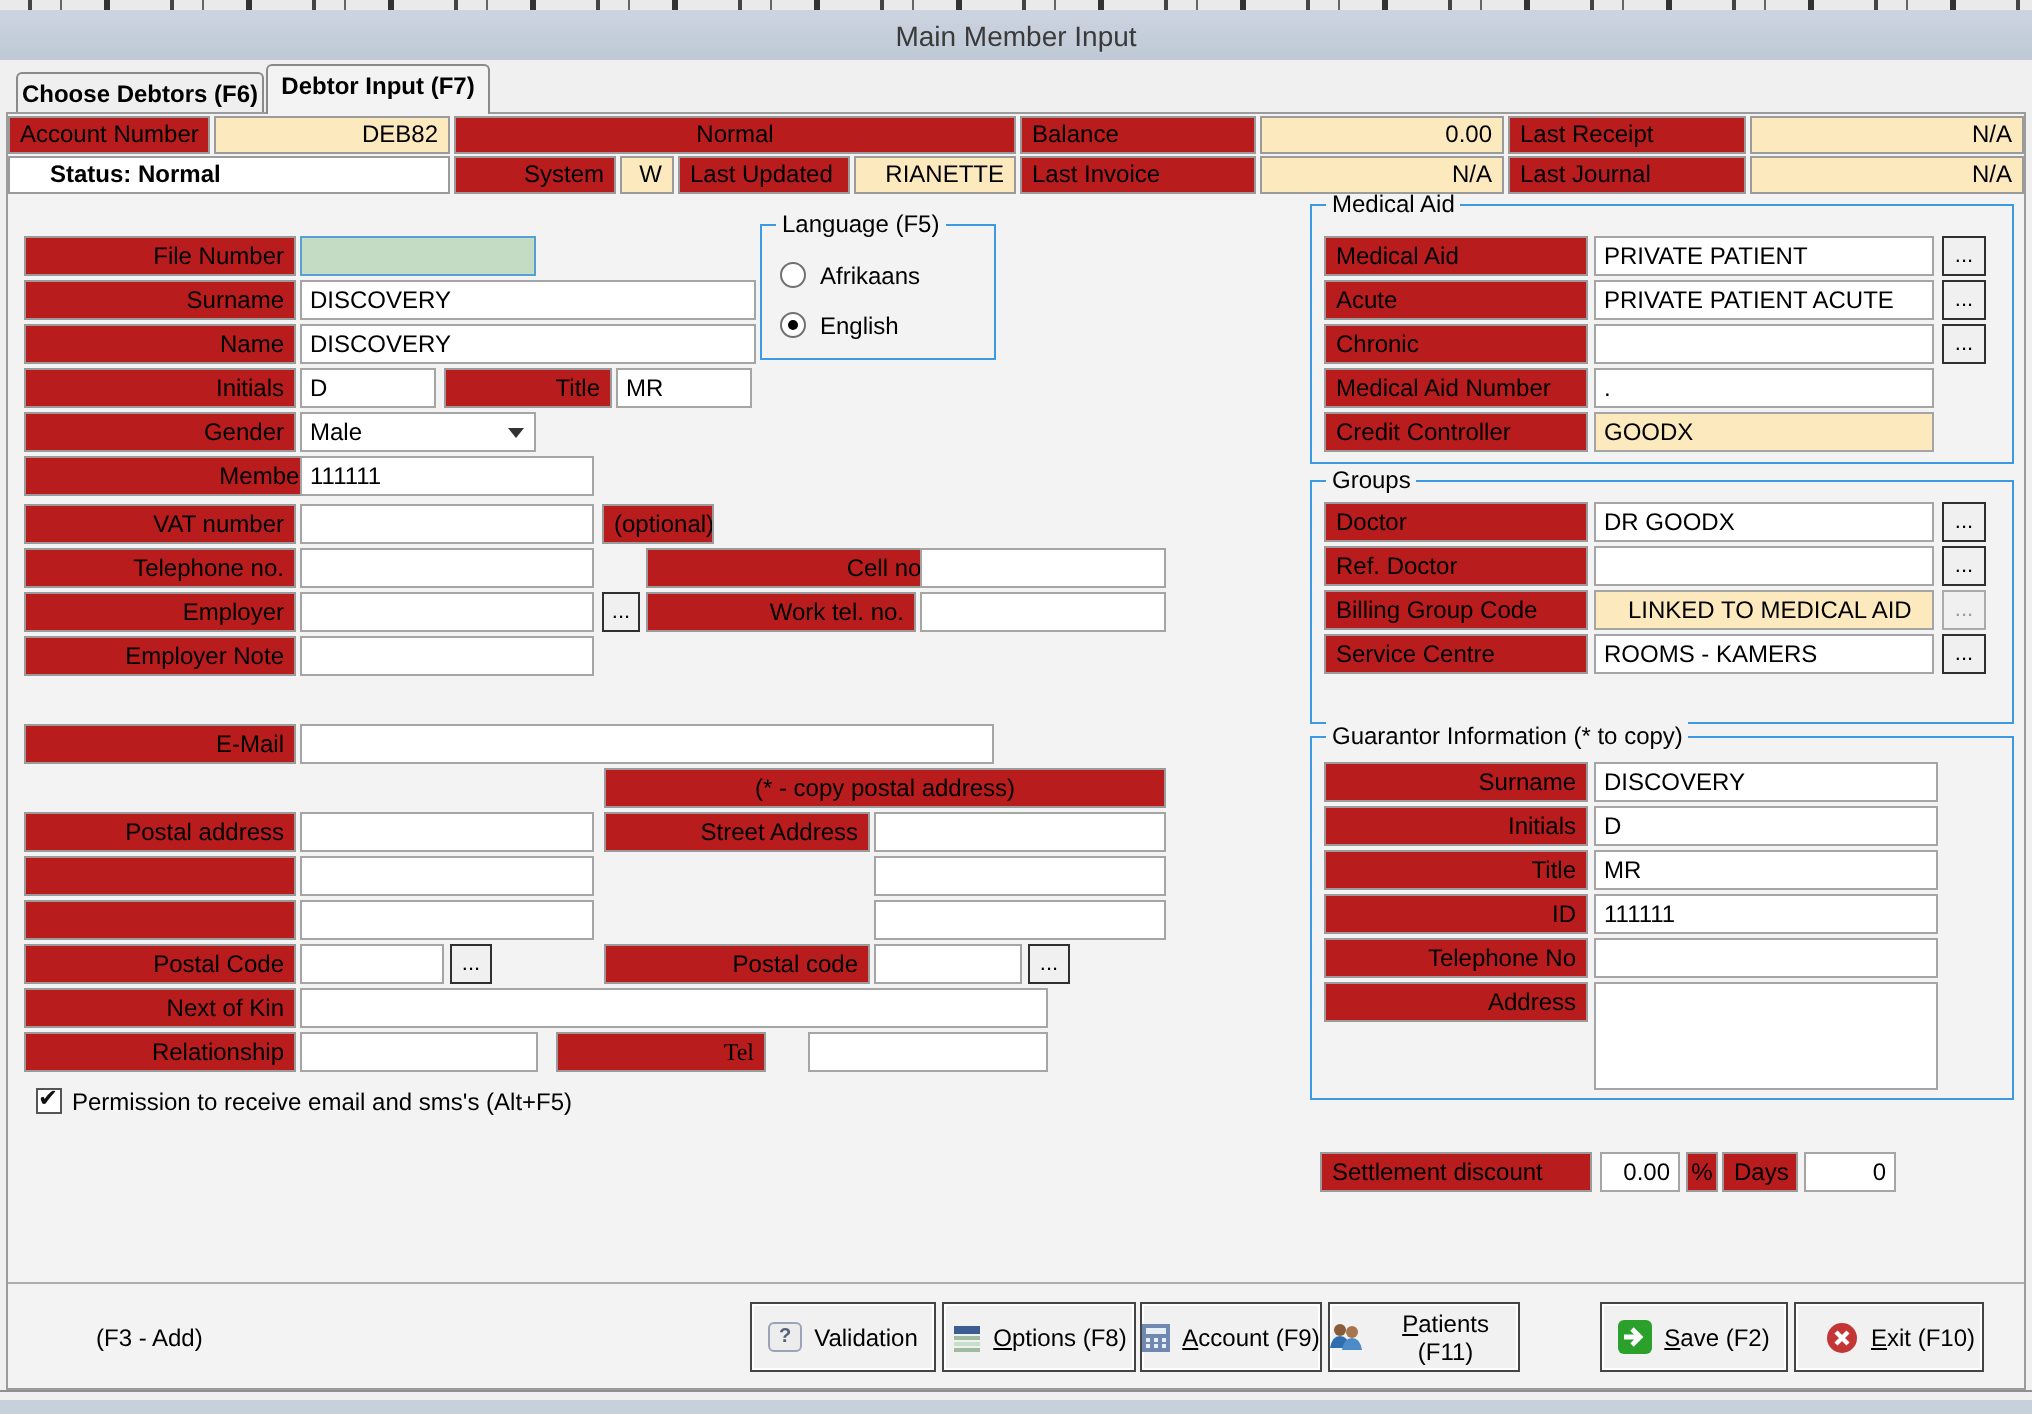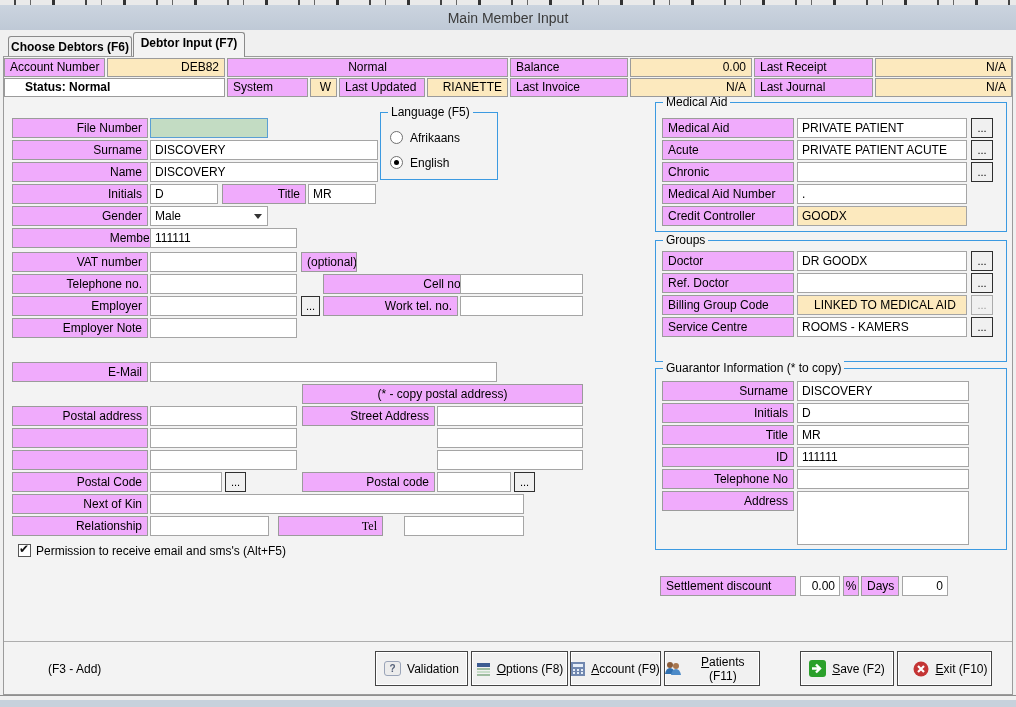--- a/index.html
+++ b/index.html
@@ -32,21 +32,21 @@
     padding-top:3px; background:#EFEFEF; z-index:5;
   }
   .tab.active { background:#F3F3F3; z-index:6; }
 
   .panel {
     left:3px; top:56px; width:1010px; height:639px;
     background:#F3F3F3; border:1px solid #9B9B9B; z-index:1;
   }
 
   .lbl {
-    position:absolute; height:20px; background:#f0abfc;
+    position:absolute; height:20px; background:#b91c1c;
     border:1px solid #9B9B9B; line-height:18px; padding:0 5px;
     white-space:nowrap; overflow:hidden; z-index:3;
   }
   .lbl.r { text-align:right; }
   .lbl.c { text-align:center; }
   .cell { height:19px; line-height:17px; }
   .val {
     position:absolute; height:20px; background:#FFFFFF;
     border:1px solid #A5A5A5; line-height:18px; padding:0 4px;
     white-space:nowrap; overflow:hidden; z-index:3;
@@ -129,21 +129,21 @@
 
 <div class="lbl cell" style="left:4px;top:58px;width:101px;">Account Number</div>
 <div class="lbl cell tan r" style="left:107px;top:58px;width:118px;">DEB82</div>
 <div class="lbl cell c" style="left:227px;top:58px;width:281px;">Normal</div>
 <div class="lbl cell" style="left:510px;top:58px;width:118px;">Balance</div>
 <div class="lbl cell tan r" style="left:630px;top:58px;width:122px;">0.00</div>
 <div class="lbl cell" style="left:754px;top:58px;width:119px;">Last Receipt</div>
 <div class="lbl cell tan r" style="left:875px;top:58px;width:137px;">N/A</div>
 
 <div class="lbl cell white-cell" style="left:4px;top:78px;width:221px;padding-left:20px;">Status: Normal</div>
-<div class="lbl cell" style="left:227px;top:78px;width:81px;">System</div>
+<div class="lbl cell" style="left:227px;top:78px;width:81px;text-align:right;">System</div>
 <div class="lbl cell tan r" style="left:310px;top:78px;width:27px;">W</div>
 <div class="lbl cell" style="left:339px;top:78px;width:86px;">Last Updated</div>
 <div class="lbl cell tan r" style="left:427px;top:78px;width:81px;">RIANETTE</div>
 <div class="lbl cell" style="left:510px;top:78px;width:118px;">Last Invoice</div>
 <div class="lbl cell tan r" style="left:630px;top:78px;width:122px;">N/A</div>
 <div class="lbl cell" style="left:754px;top:78px;width:119px;">Last Journal</div>
 <div class="lbl cell tan r" style="left:875px;top:78px;width:137px;">N/A</div>
 
 <div class="lbl r" style="left:12px;top:118px;width:136px;">File Number</div>
 <input class="val" style="left: 150px; top: 118px; width: 118px; background: rgb(195, 220, 195); border-color: rgb(90, 159, 212);" value="">

